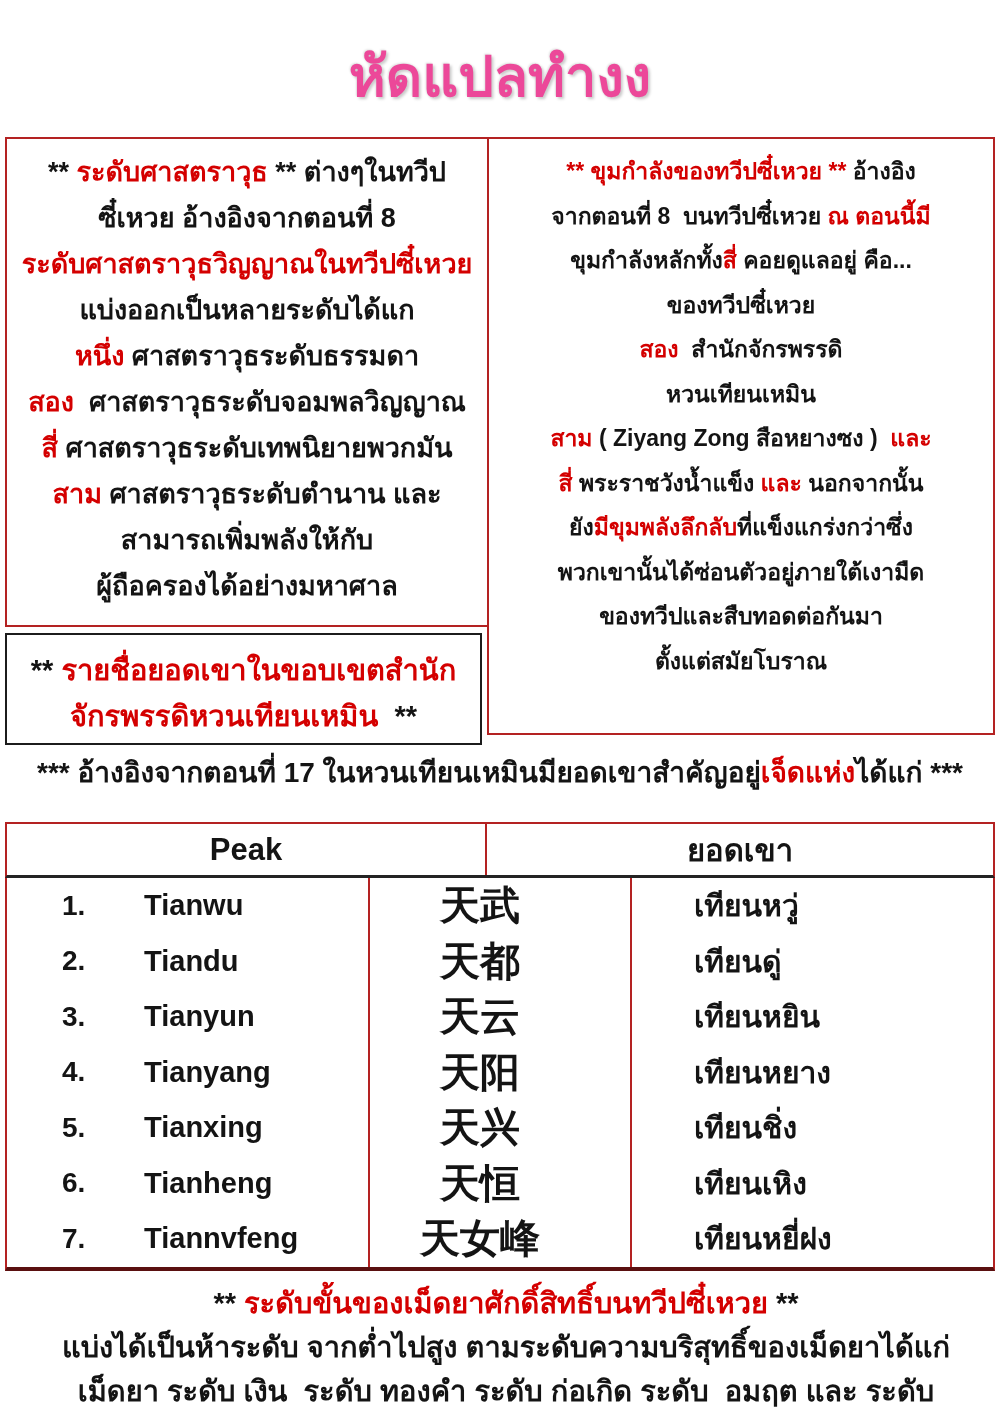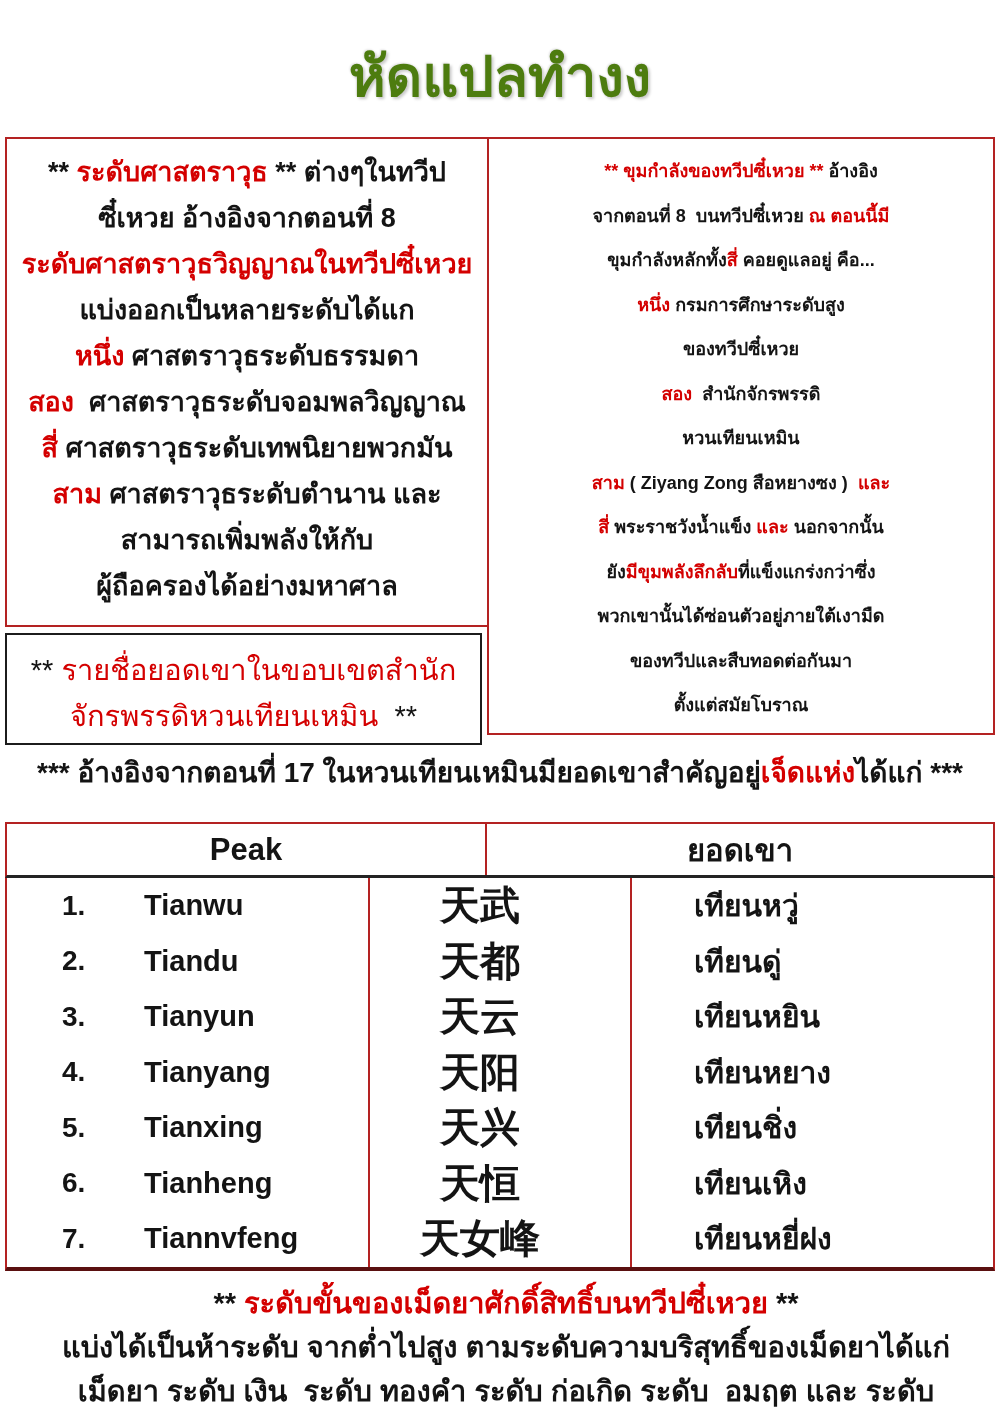--- a/index.html
+++ b/index.html
@@ -5,41 +5,41 @@
   :root{ --red:#d40000; --blk:#141414; --border-red:#b42222; --border-dark:#1c1c1c; }
   *{ margin:0; padding:0; box-sizing:border-box; }
   html,body{ background:#ffffff; }
   .page{
     position:relative; width:1000px; height:1414px; background:#fff;
     font-family:"Liberation Sans","DejaVu Sans",sans-serif; color:var(--blk);
     overflow:hidden;
   }
   .title{
     position:absolute; top:32px; left:0; width:100%;
-    text-align:center; font-size:56px; font-weight:800; color:#4d7c0f;
+    text-align:center; font-size:56px; font-weight:800; color:#ec4899;
     text-shadow:2px 2px 3px #c9c9c9, -1px -1px 2px #e2e2e2;
   }
   .columns{ position:absolute; top:137px; left:5px; width:990px; display:flex; }
   .col-left{ width:482px;border-radius:14px; }
   .box{ background:#fff; }
   .box1{
     width:482px; height:490px; border:2px solid var(--border-red); border-right:none;
     padding-top:10px; text-align:center;
   }
   .box1 .ln{ line-height:46px; font-size:27px; font-weight:600; white-space:pre-wrap; }
   .box2{
     margin-top:6px; width:477px; height:112px; border:2px solid var(--border-dark);
     padding-top:12px; text-align:center;
   }
-  .box2 .ln{ line-height:46px; font-size:29px; font-weight:400; white-space:pre-wrap; }
+  .box2 .ln{ line-height:46px; font-size:29px; font-weight:700; white-space:pre-wrap; }
   .box3{
     width:508px; height:598px; border:2px solid var(--border-red);
     padding-top:10px; text-align:center;
   }
-  .box3 .ln{ line-height:44.5px; font-size:18px; font-weight:600; white-space:pre-wrap; }
+  .box3 .ln{ line-height:44.5px; font-size:23px; font-weight:600; white-space:pre-wrap; }
   .sg-red{ color:var(--red); }
   .sg-blk{ color:var(--blk); }
   .ref-line{
     position:absolute; top:752px; left:0; width:100%;
     text-align:center; font-size:28px; font-weight:700; line-height:42px; white-space:pre-wrap;
   }
   
   .peak-table{ position:absolute; top:822px; left:5px; width:990px; }
   .thead{
     display:flex; height:56px; border:2px solid var(--border-red); border-bottom:3px solid #232323;
@@ -85,21 +85,20 @@
       <div class="box box2">
         <p class="ln"><span class="sg-blk">** </span><span class="sg-red">รายชื่อยอดเขาในขอบเขตสำนัก</span></p>
         <p class="ln"><span class="sg-red">จักรพรรดิหวนเทียนเหมิน</span><span class="sg-blk">  **</span></p>
       </div>
     </div>
 
     <div class="box box3">
       <p class="ln"><span class="sg-red">** ขุมกำลังของทวีปซี๋เหวย **</span><span class="sg-blk"> อ้างอิง</span></p>
       <p class="ln"><span class="sg-blk">จากตอนที่ 8  บนทวีปซี๋เหวย </span><span class="sg-red">ณ ตอนนี้มี</span></p>
       <p class="ln"><span class="sg-blk">ขุมกำลังหลักทั้ง</span><span class="sg-red">สี่</span><span class="sg-blk"> คอยดูแลอยู่ คือ...</span></p>
-      <p class="ln"><span class="sg-red">หนึ่ง</span><span class="sg-blk"> กรมการศึกษาระดับสูง</span></p>
       <p class="ln"><span class="sg-blk">ของทวีปซี๋เหวย</span></p>
       <p class="ln"><span class="sg-red">สอง</span><span class="sg-blk">  สำนักจักรพรรดิ</span></p>
       <p class="ln"><span class="sg-blk">หวนเทียนเหมิน</span></p>
       <p class="ln"><span class="sg-red">สาม</span><span class="sg-blk"> ( Ziyang Zong สือหยางซง )  </span><span class="sg-red">และ</span></p>
       <p class="ln"><span class="sg-red">สี่</span><span class="sg-blk"> พระราชวังน้ำแข็ง </span><span class="sg-red">และ</span><span class="sg-blk"> นอกจากนั้น</span></p>
       <p class="ln"><span class="sg-blk">ยัง</span><span class="sg-red">มีขุมพลังลึกลับ</span><span class="sg-blk">ที่แข็งแกร่งกว่าซึ่ง</span></p>
       <p class="ln"><span class="sg-blk">พวกเขานั้นได้ซ่อนตัวอยู่ภายใต้เงามืด</span></p>
       <p class="ln"><span class="sg-blk">ของทวีปและสืบทอดต่อกันมา</span></p>
       <p class="ln"><span class="sg-blk">ตั้งแต่สมัยโบราณ</span></p>
     </div>

